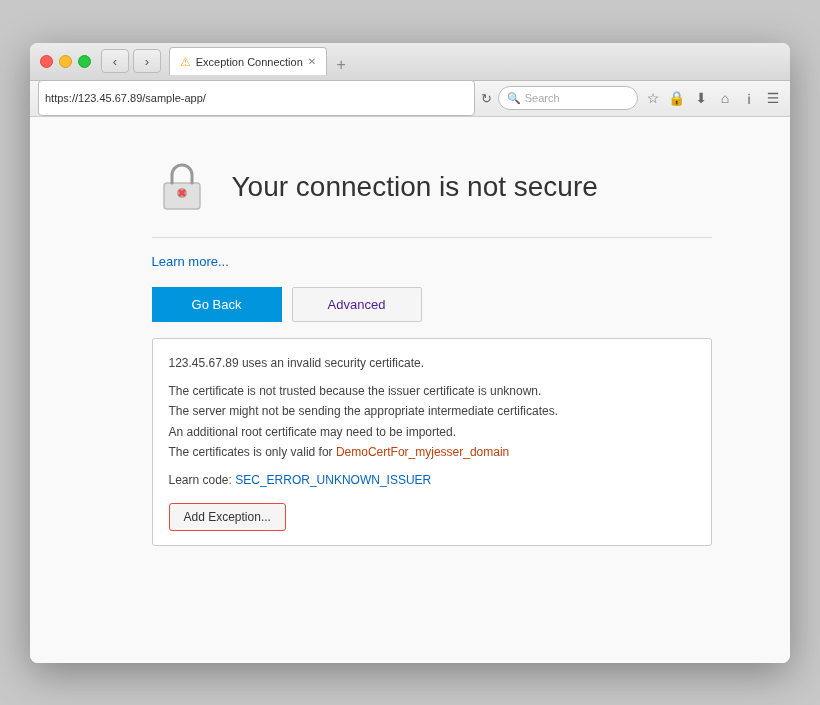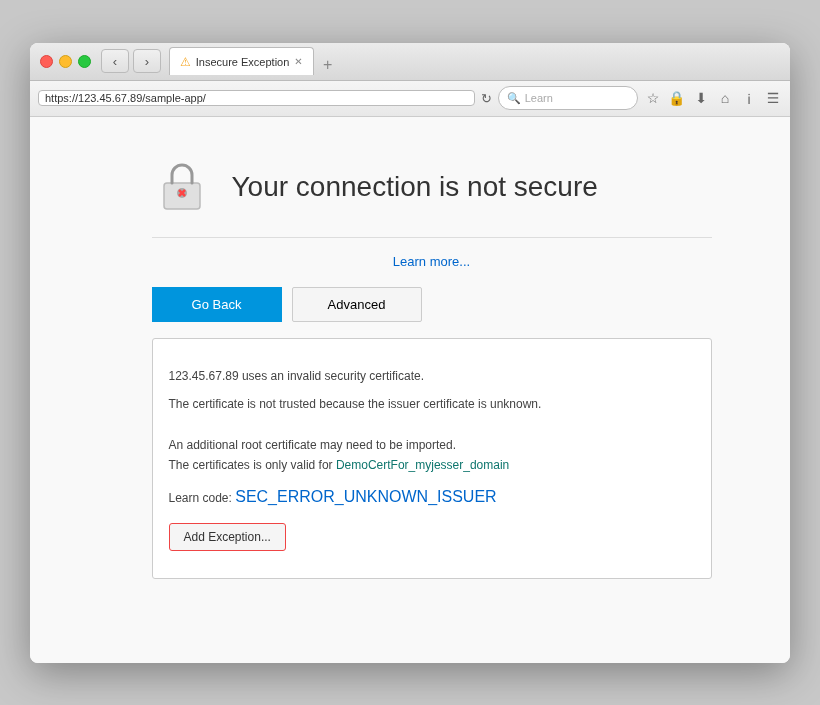--- a/index.html
+++ b/index.html
@@ -123,21 +123,21 @@
       display: flex;
       align-items: center;
       padding: 0 8px;
       border-bottom: 1px solid #ccc;
       gap: 6px;
       flex-shrink: 0;
     }
 
     .url-bar {
       flex: 1;
-      height: 16px;
+      height: 36px;
       border: 1px solid #bbb;
       border-radius: 4px;
       background: #fff;
       display: flex;
       align-items: center;
       padding: 0 6px;
       font-size: 11px;
       color: #333;
       gap: 4px;
     }
@@ -229,21 +229,20 @@
       font-weight: 600;
     }
 
     .learn-more {
       color: #0066cc;
       text-decoration: none;
       font-size: 13px;
       display: block;
       margin-bottom: 18px;
       cursor: pointer;
-      text-align: center;
     }
 
     .button-row {
       display: flex;
       gap: 10px;
       margin-bottom: 16px;
     }
 
     .btn-go-back {
       background: #0095dd;
@@ -251,54 +250,54 @@
       border: none;
       border-radius: 0;
       padding: 8px 24px;
       font-size: 13px;
       cursor: pointer;
       min-width: 130px;
     }
 
     .btn-advanced {
       background: #f5f5f5;
-      color: #000000;
+      color: #4c1d95;
       border: 1px solid #ccc;
       border-radius: 2px;
       padding: 9px 24px;
       font-size: 13px;
       cursor: pointer;
       min-width: 130px;
     }
 
     .advanced-panel {
       border: 1px solid #ccc;
       border-radius: 3px;
-      padding: 27px 16px;
+      padding: 14px 16px;
       background: #fff;
       font-size: 12px;
       color: #444;
       line-height: 1.7;
     }
 
     .advanced-panel p {
       margin-bottom: 8px;
     }
 
     .cert-link {
-      color: #0f766e;
+      color: #c2410c;
       text-decoration: none;
       cursor: pointer;
     }
 
     .error-code-link {
       color: #0066cc;
       text-decoration: none;
       cursor: pointer;
-      font-size: 16px;
+      font-size: 12px;
       text-align: right;
     }
 
     .error-code-line {
       margin-bottom: 10px;
     }
 
     .btn-add-exception {
       background: #f5f5f5;
       color: #333;
@@ -321,35 +320,35 @@
       <div class="traffic-light tl-minimize"></div>
       <div class="traffic-light tl-maximize"></div>
     </div>
     <div class="nav-buttons">
       <div class="nav-btn">‹</div>
       <div class="nav-btn">›</div>
     </div>
     <div class="tab-bar">
       <div class="tab">
         <span class="tab-warning">⚠</span>
-        <span>Insecure Exception</span>
+        <span>Exception Connection</span>
         <span class="tab-close">✕</span>
       </div>
       <div class="tab-new">+</div>
     </div>
   </div>
 
   <div class="toolbar">
     <div class="url-bar">
       <span>https://123.45.67.89/sample-app/</span>
     </div>
     <span class="refresh-icon">↻</span>
     <div class="search-bar">
       <span>🔍</span>
-      <span>Learn</span>
+      <span>Search</span>
     </div>
     <div class="toolbar-icons">
       <span class="toolbar-icon">☆</span>
       <span class="toolbar-icon">🔒</span>
       <span class="toolbar-icon">⬇</span>
       <span class="toolbar-icon">⌂</span>
       <span class="toolbar-icon">ℹ</span>
       <span class="toolbar-icon">☰</span>
     </div>
   </div>
@@ -370,21 +369,21 @@
       <hr class="error-divider">
       <a class="learn-more">Learn more...</a>
       <div class="button-row">
         <button class="btn-go-back">Go Back</button>
         <button class="btn-advanced">Advanced</button>
       </div>
       <div class="advanced-panel">
         <p>123.45.67.89 uses an invalid security certificate.</p>
         <p>
           <span>The certificate is not trusted because the issuer certificate is unknown.</span><br>
-          <br>
+          <span>The server might not be sending the appropriate intermediate certificates.</span><br>
           <span>An additional root certificate may need to be imported.</span><br>
           <span>The certificates is only valid for </span><a class="cert-link">DemoCertFor_myjesser_domain</a>
         </p>
         <p class="error-code-line">
           <span>Learn code: </span><a class="error-code-link">SEC_ERROR_UNKNOWN_ISSUER</a>
         </p>
         <button class="btn-add-exception">Add Exception...</button>
       </div>
     </div>
   </div>

